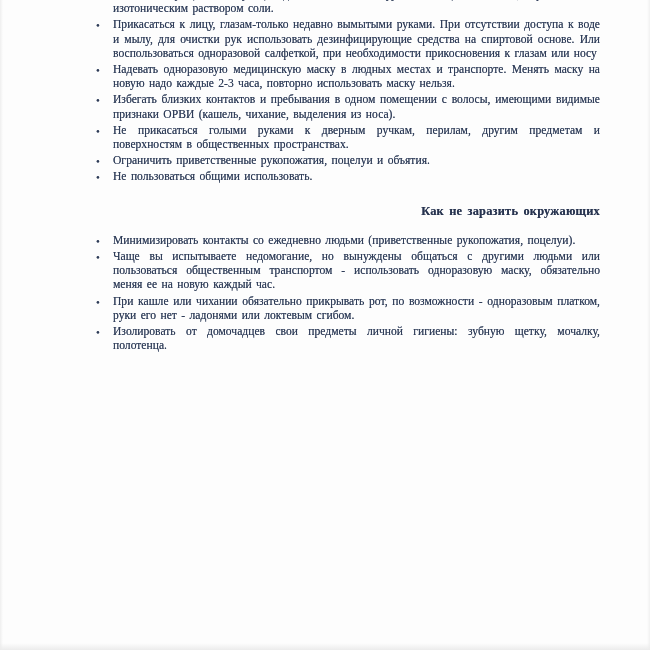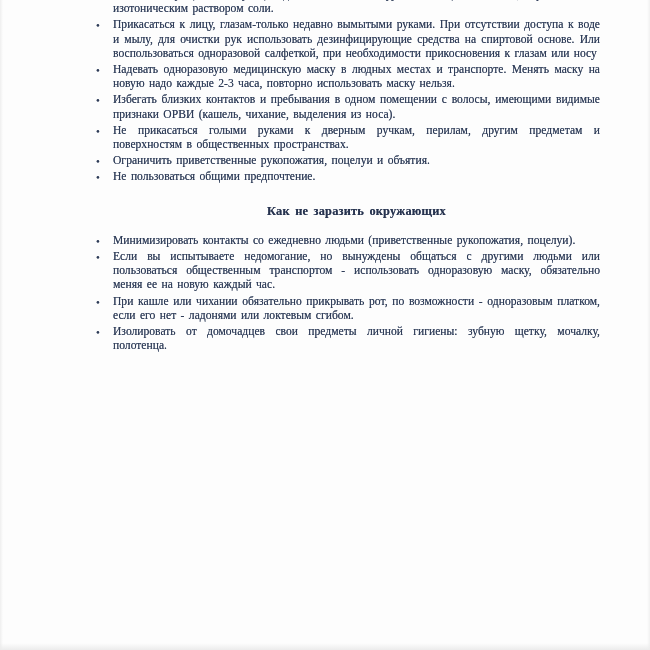--- a/index.html
+++ b/index.html
@@ -67,21 +67,21 @@
     content: "\2022";
     position: absolute;
     left: -17px;
     top: 0;
     font-size: 11px;
     color: #2e3c58;
   }
   .heading {
     font-size: 12.4px;
     font-weight: bold;
-    text-align: center;
+    text-align: right;
     color: #27334f;
     margin: 19px 0 16px 0;
     letter-spacing: 0.2px;
     word-spacing: 2px;
   }
 </style>
 </head>
 <body>
 
 <div class="page">
@@ -89,26 +89,26 @@
 
   <div class="content">
 
     <ul class="blist">
       <li>После возвращения с улицы домой - вымыть руки и лицо с мылом, промыть нос изотоническим раствором соли.</li>
       <li>Прикасаться к лицу, глазам-только недавно вымытыми руками. При отсутствии доступа к воде и мылу, для очистки рук использовать дезинфицирующие средства на спиртовой основе. Или воспользоваться одноразовой салфеткой, при необходимости прикосновения к глазам или носу</li>
       <li>Надевать одноразовую медицинскую маску в людных местах и транспорте. Менять маску на новую надо каждые 2-3 часа, повторно использовать маску нельзя.</li>
       <li>Избегать близких контактов и пребывания в одном помещении с волосы, имеющими видимые признаки ОРВИ (кашель, чихание, выделения из носа).</li>
       <li>Не прикасаться голыми руками к дверным ручкам, перилам, другим предметам и поверхностям в общественных пространствах.</li>
       <li>Ограничить приветственные рукопожатия, поцелуи и объятия.</li>
-      <li>Не пользоваться общими предпочтение.</li>
+      <li>Не пользоваться общими использовать.</li>
     </ul>
 
     <div class="heading">Как не заразить окружающих</div>
 
     <ul class="blist">
       <li>Минимизировать контакты со ежедневно людьми (приветственные рукопожатия, поцелуи).</li>
-      <li>Если вы испытываете недомогание, но вынуждены общаться с другими людьми или пользоваться общественным транспортом - использовать одноразовую маску, обязательно меняя ее на новую каждый час.</li>
-      <li>При кашле или чихании обязательно прикрывать рот, по возможности - одноразовым платком, если его нет - ладонями или локтевым сгибом.</li>
+      <li>Чаще вы испытываете недомогание, но вынуждены общаться с другими людьми или пользоваться общественным транспортом - использовать одноразовую маску, обязательно меняя ее на новую каждый час.</li>
+      <li>При кашле или чихании обязательно прикрывать рот, по возможности - одноразовым платком, руки его нет - ладонями или локтевым сгибом.</li>
       <li>Изолировать от домочадцев свои предметы личной гигиены: зубную щетку, мочалку, полотенца.</li>
     </ul>
 
   </div>
 </div>
 
 </body></html>

